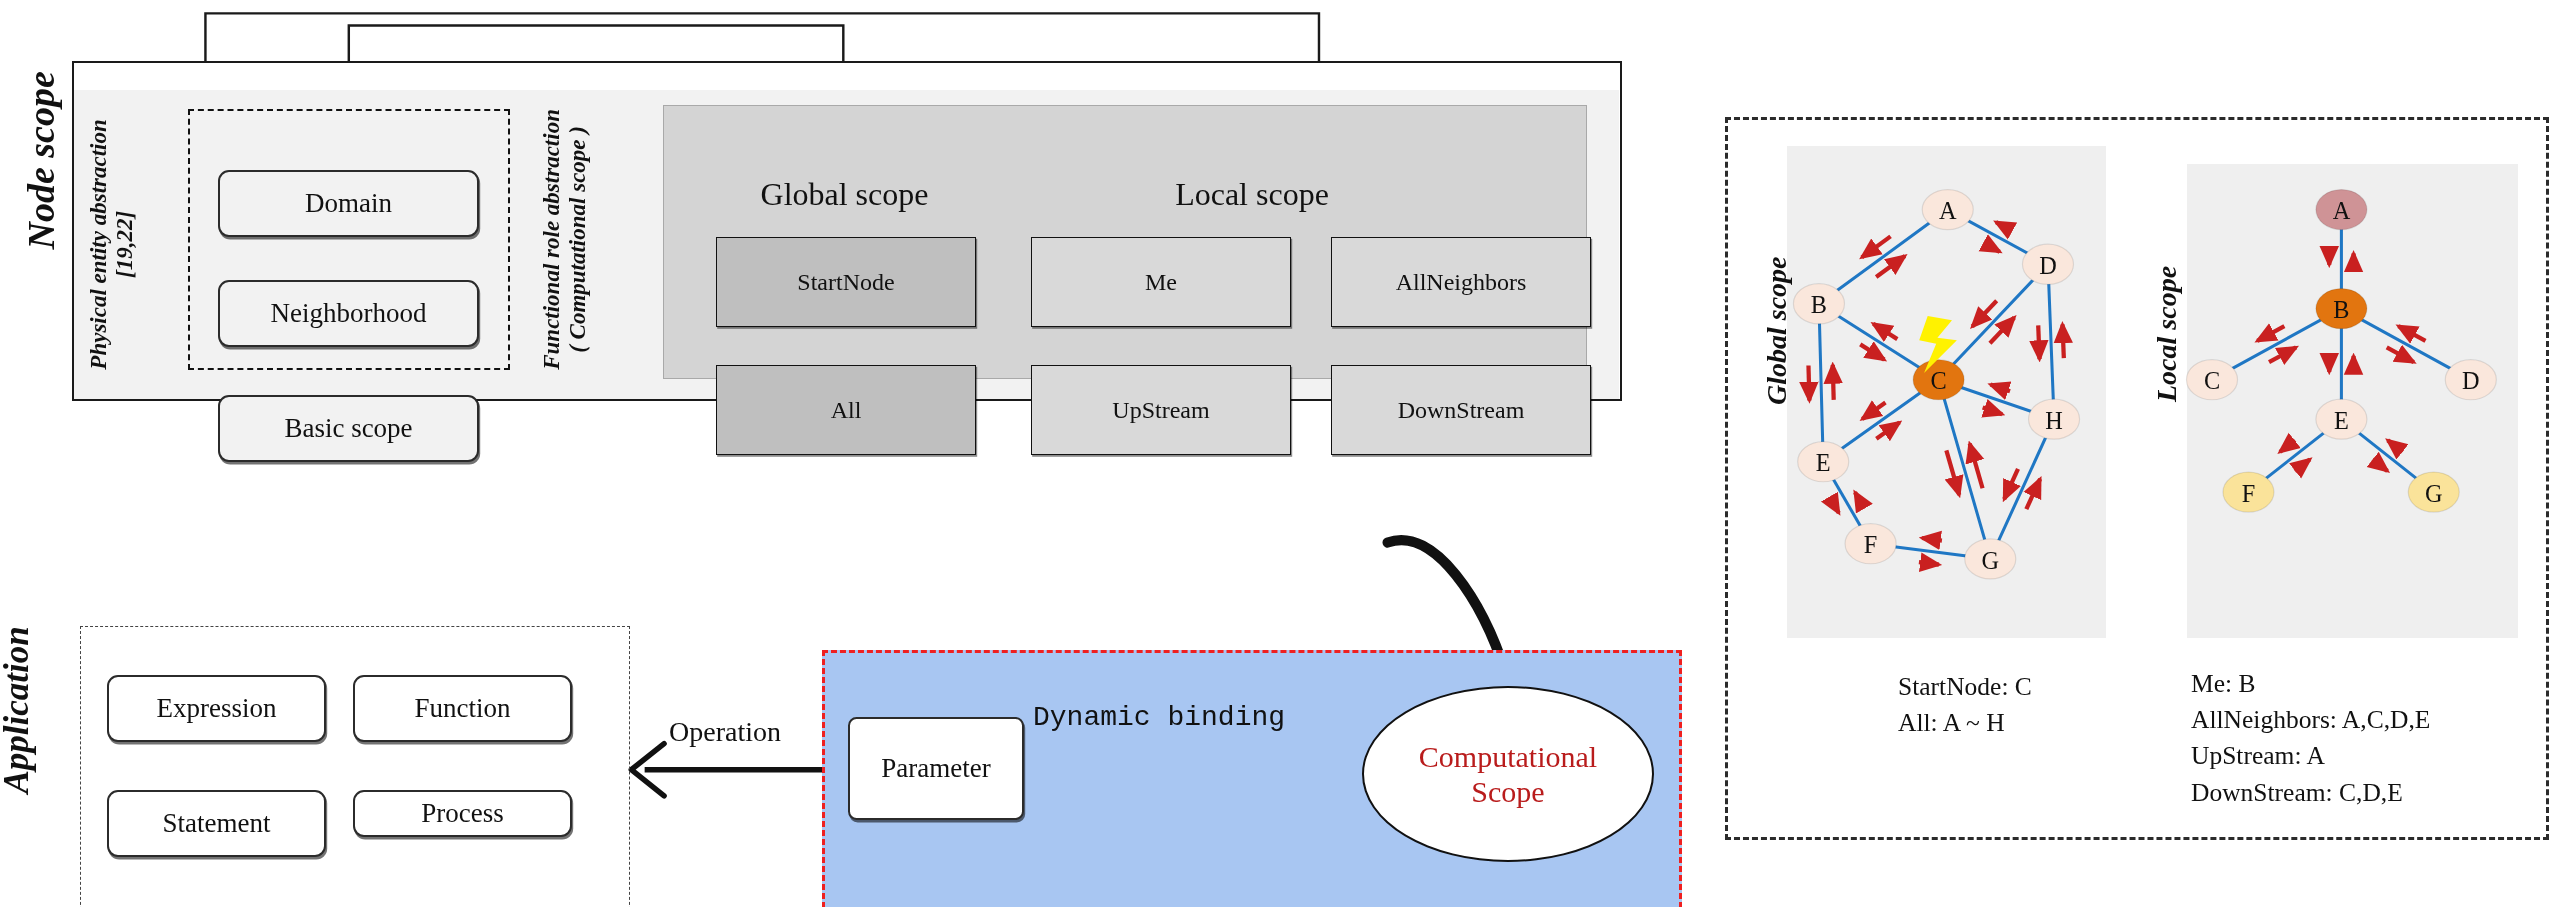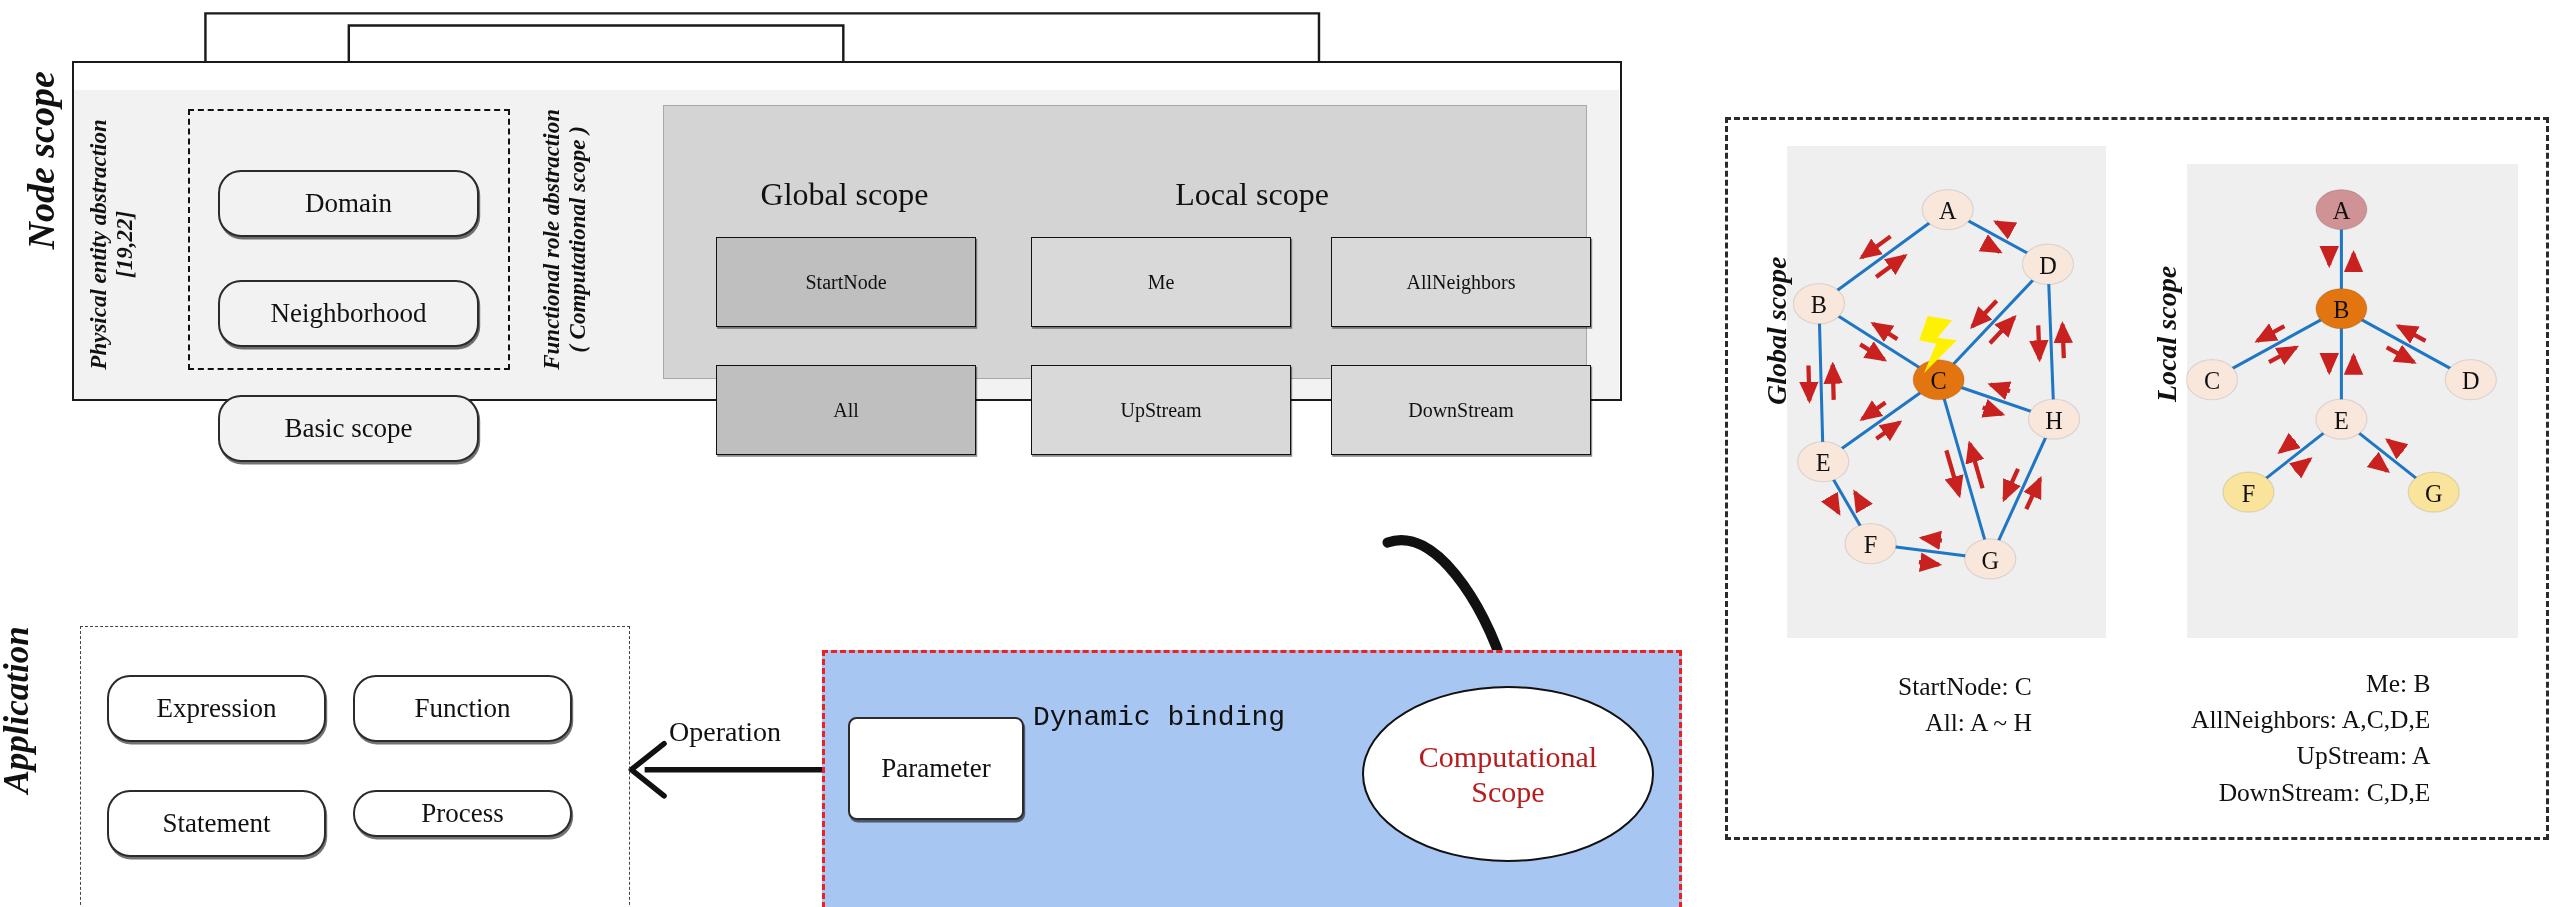--- a/index.html
+++ b/index.html
@@ -50,21 +50,21 @@
   #func-label span{
     display:block;transform:rotate(-90deg);white-space:pre;text-align:center;line-height:1.15;
   }
 
   
   #phys-dashed{
     left:188px;top:109px;width:322px;height:261px;
     border:2.4px dashed #111;box-sizing:border-box;background:transparent;
   }
   .rbox{
-    position:absolute;border:2.4px solid #2b2b2b;border-radius:23px;
+    position:absolute;border:2.4px solid #2b2b2b;border-radius:11px;
     background:#f2f2f2;box-shadow:1.2px 2.4px 0 rgba(0,0,0,.55);
     display:flex;align-items:center;justify-content:center;
     font-size:27px;color:#111;box-sizing:border-box;
   }
   #box-domain{left:218px;top:170px;width:261px;height:67px;}
   #box-neighborhood{left:218px;top:280px;width:261px;height:67px;}
   #box-basicunit{left:218px;top:395px;width:261px;height:67px;}
 
   
   #func-panel{
@@ -73,21 +73,21 @@
   }
   .panel-title{
     position:absolute;font-size:32px;color:#111;white-space:nowrap;
   }
   #title-global{left:711px;top:176px;width:267px;text-align:center;}
   #title-local{left:1027px;top:176px;width:450px;text-align:center;}
 
   .sbox{
     position:absolute;border:1.8px solid #111;box-sizing:border-box;
     display:flex;align-items:center;justify-content:center;
-    font-size:20px;color:#111;
+    font-size:24px;color:#111;
     box-shadow:1.2px 1.8px 0 rgba(0,0,0,.45);
   }
   .sbox.dark{background:#bfbfbf;}
   .sbox.light{background:#d9d9d9;}
 
   #b-startnode{left:716px;top:237px;width:260px;height:90px;}
   #b-all{left:716px;top:365px;width:260px;height:90px;}
   #b-me{left:1031px;top:237px;width:260px;height:90px;}
   #b-upstream{left:1031px;top:365px;width:260px;height:90px;}
   #b-allneigh{left:1331px;top:237px;width:260px;height:90px;}
@@ -139,21 +139,21 @@
     transform:rotate(-90deg);transform-origin:50% 50%;
     white-space:nowrap;text-align:center;
   }
   #ls-rot{
     left:2116px;top:340px;width:97px;height:27px;
     font-size:28px;font-style:italic;font-weight:700;color:#111;
     transform:rotate(-90deg);transform-origin:50% 50%;
     white-space:nowrap;text-align:center;
   }
 
-  .legend{position:absolute;font-size:25.5px;color:#111;line-height:1.42;white-space:pre;text-align:right;}
+  .legend{position:absolute;font-size:25.5px;color:#111;line-height:1.42;white-space:pre;}
   #legend-global{left:1898px;top:669px;}
   #legend-local{left:2191px;top:666px;}
 
   svg.overlay{position:absolute;left:0;top:0;width:2576px;height:907px;
               pointer-events:none;overflow:visible;}
   .gnode text{font-family:"Liberation Serif", serif;font-size:40px;fill:#111;
               text-anchor:middle;dominant-baseline:central;}
 </style>
 </head>
 <body>

